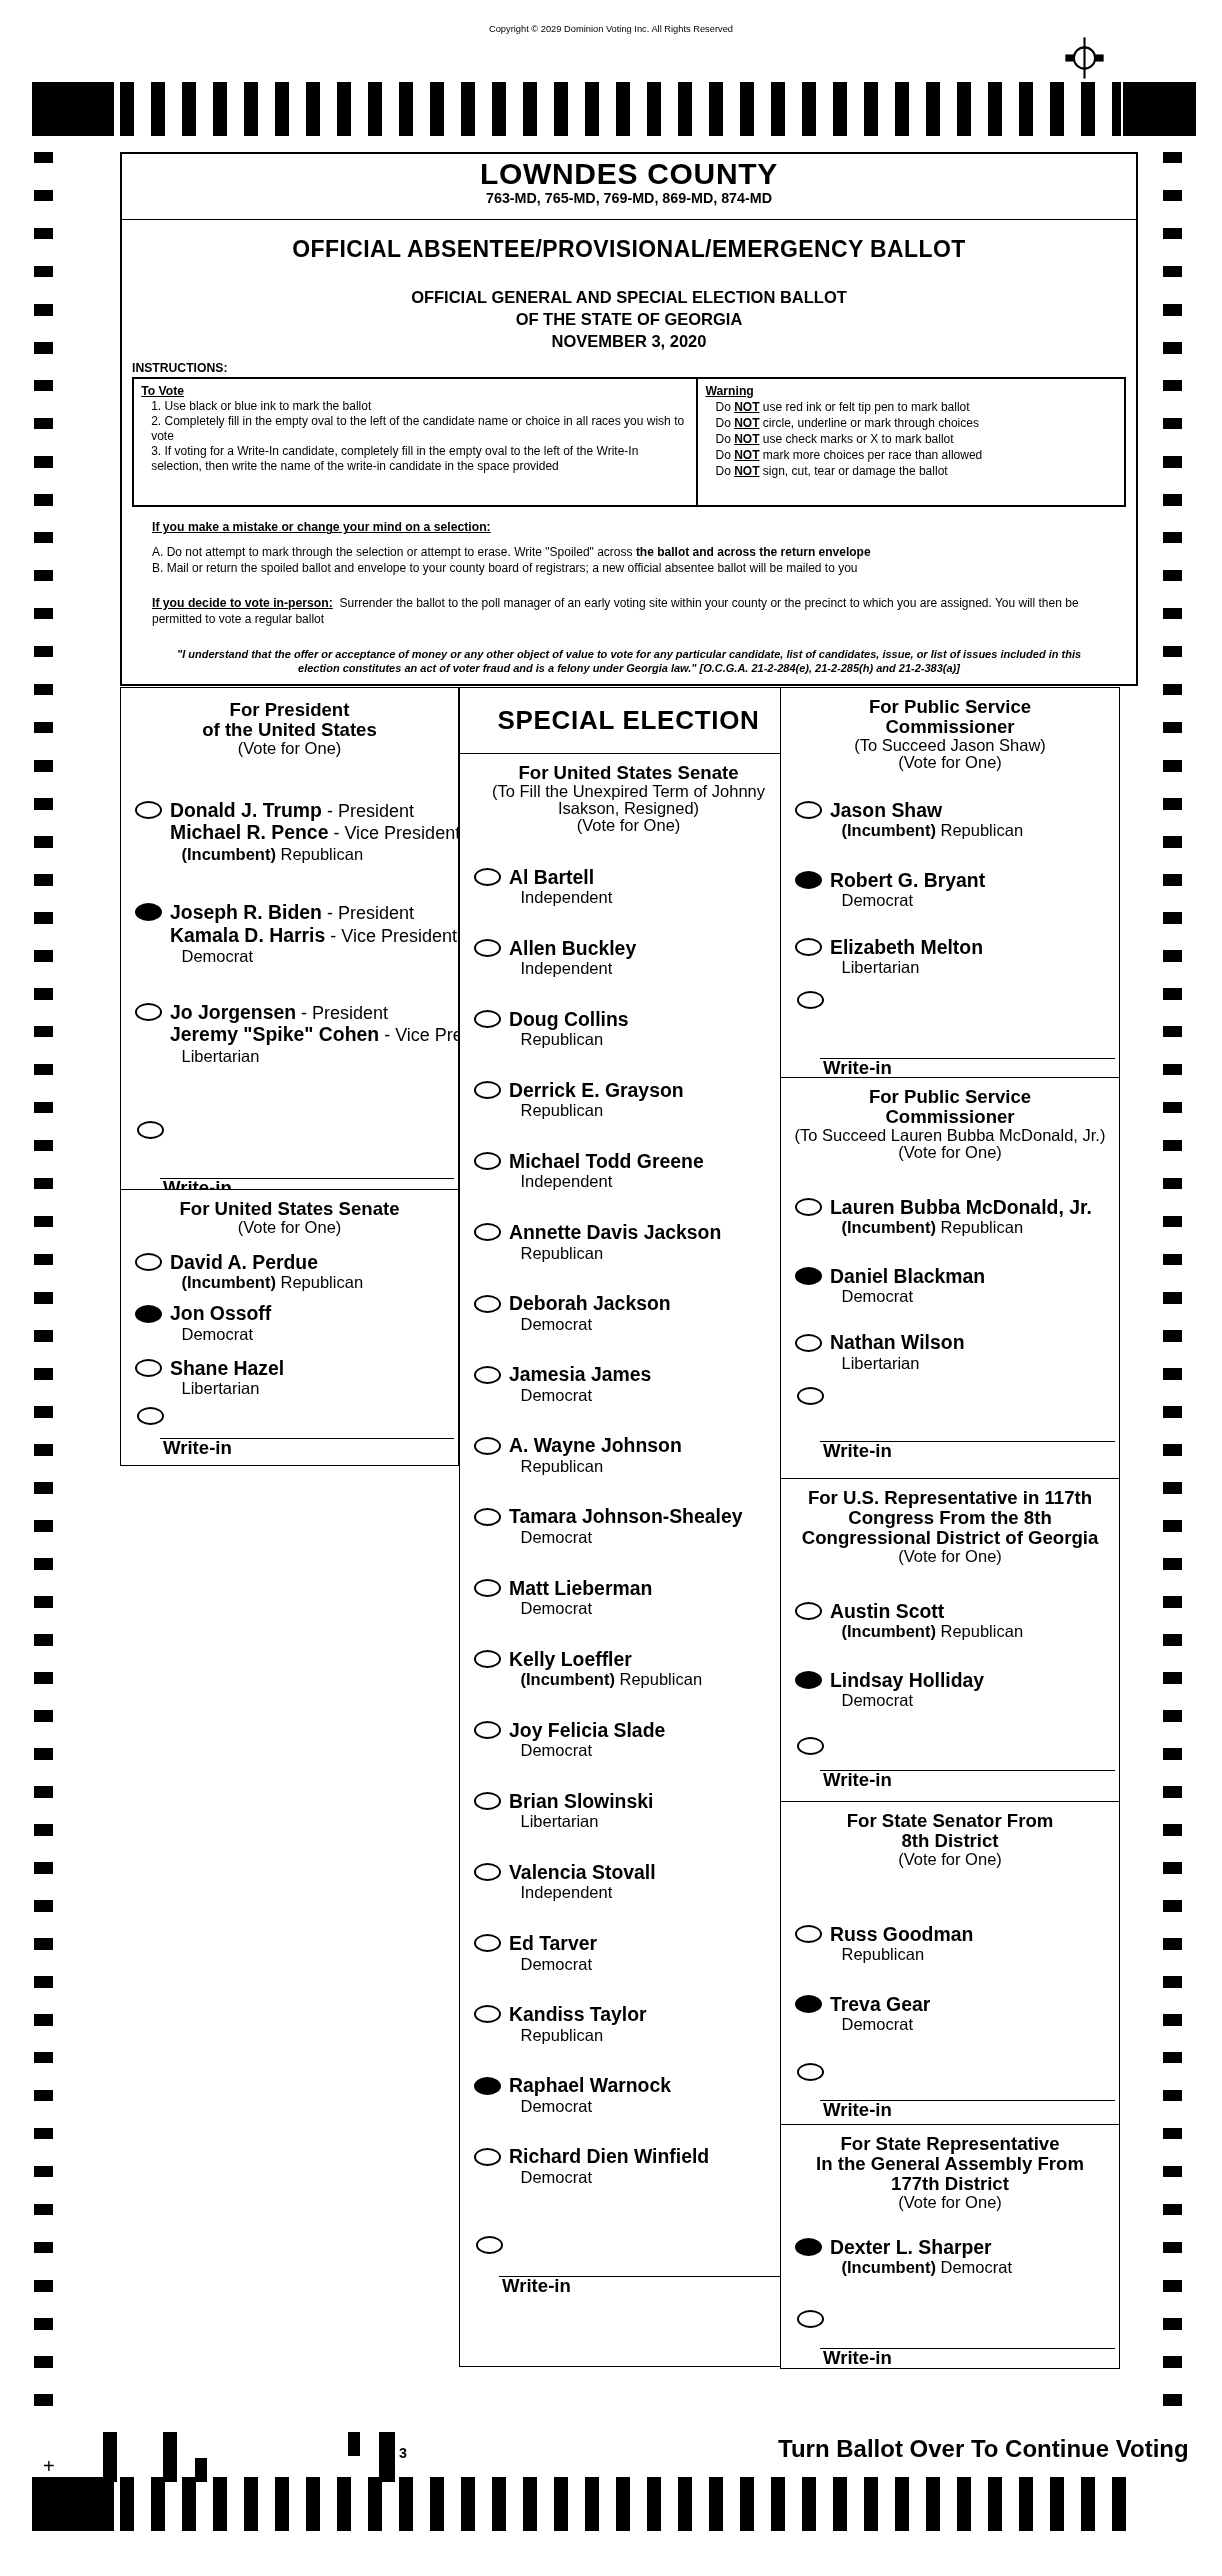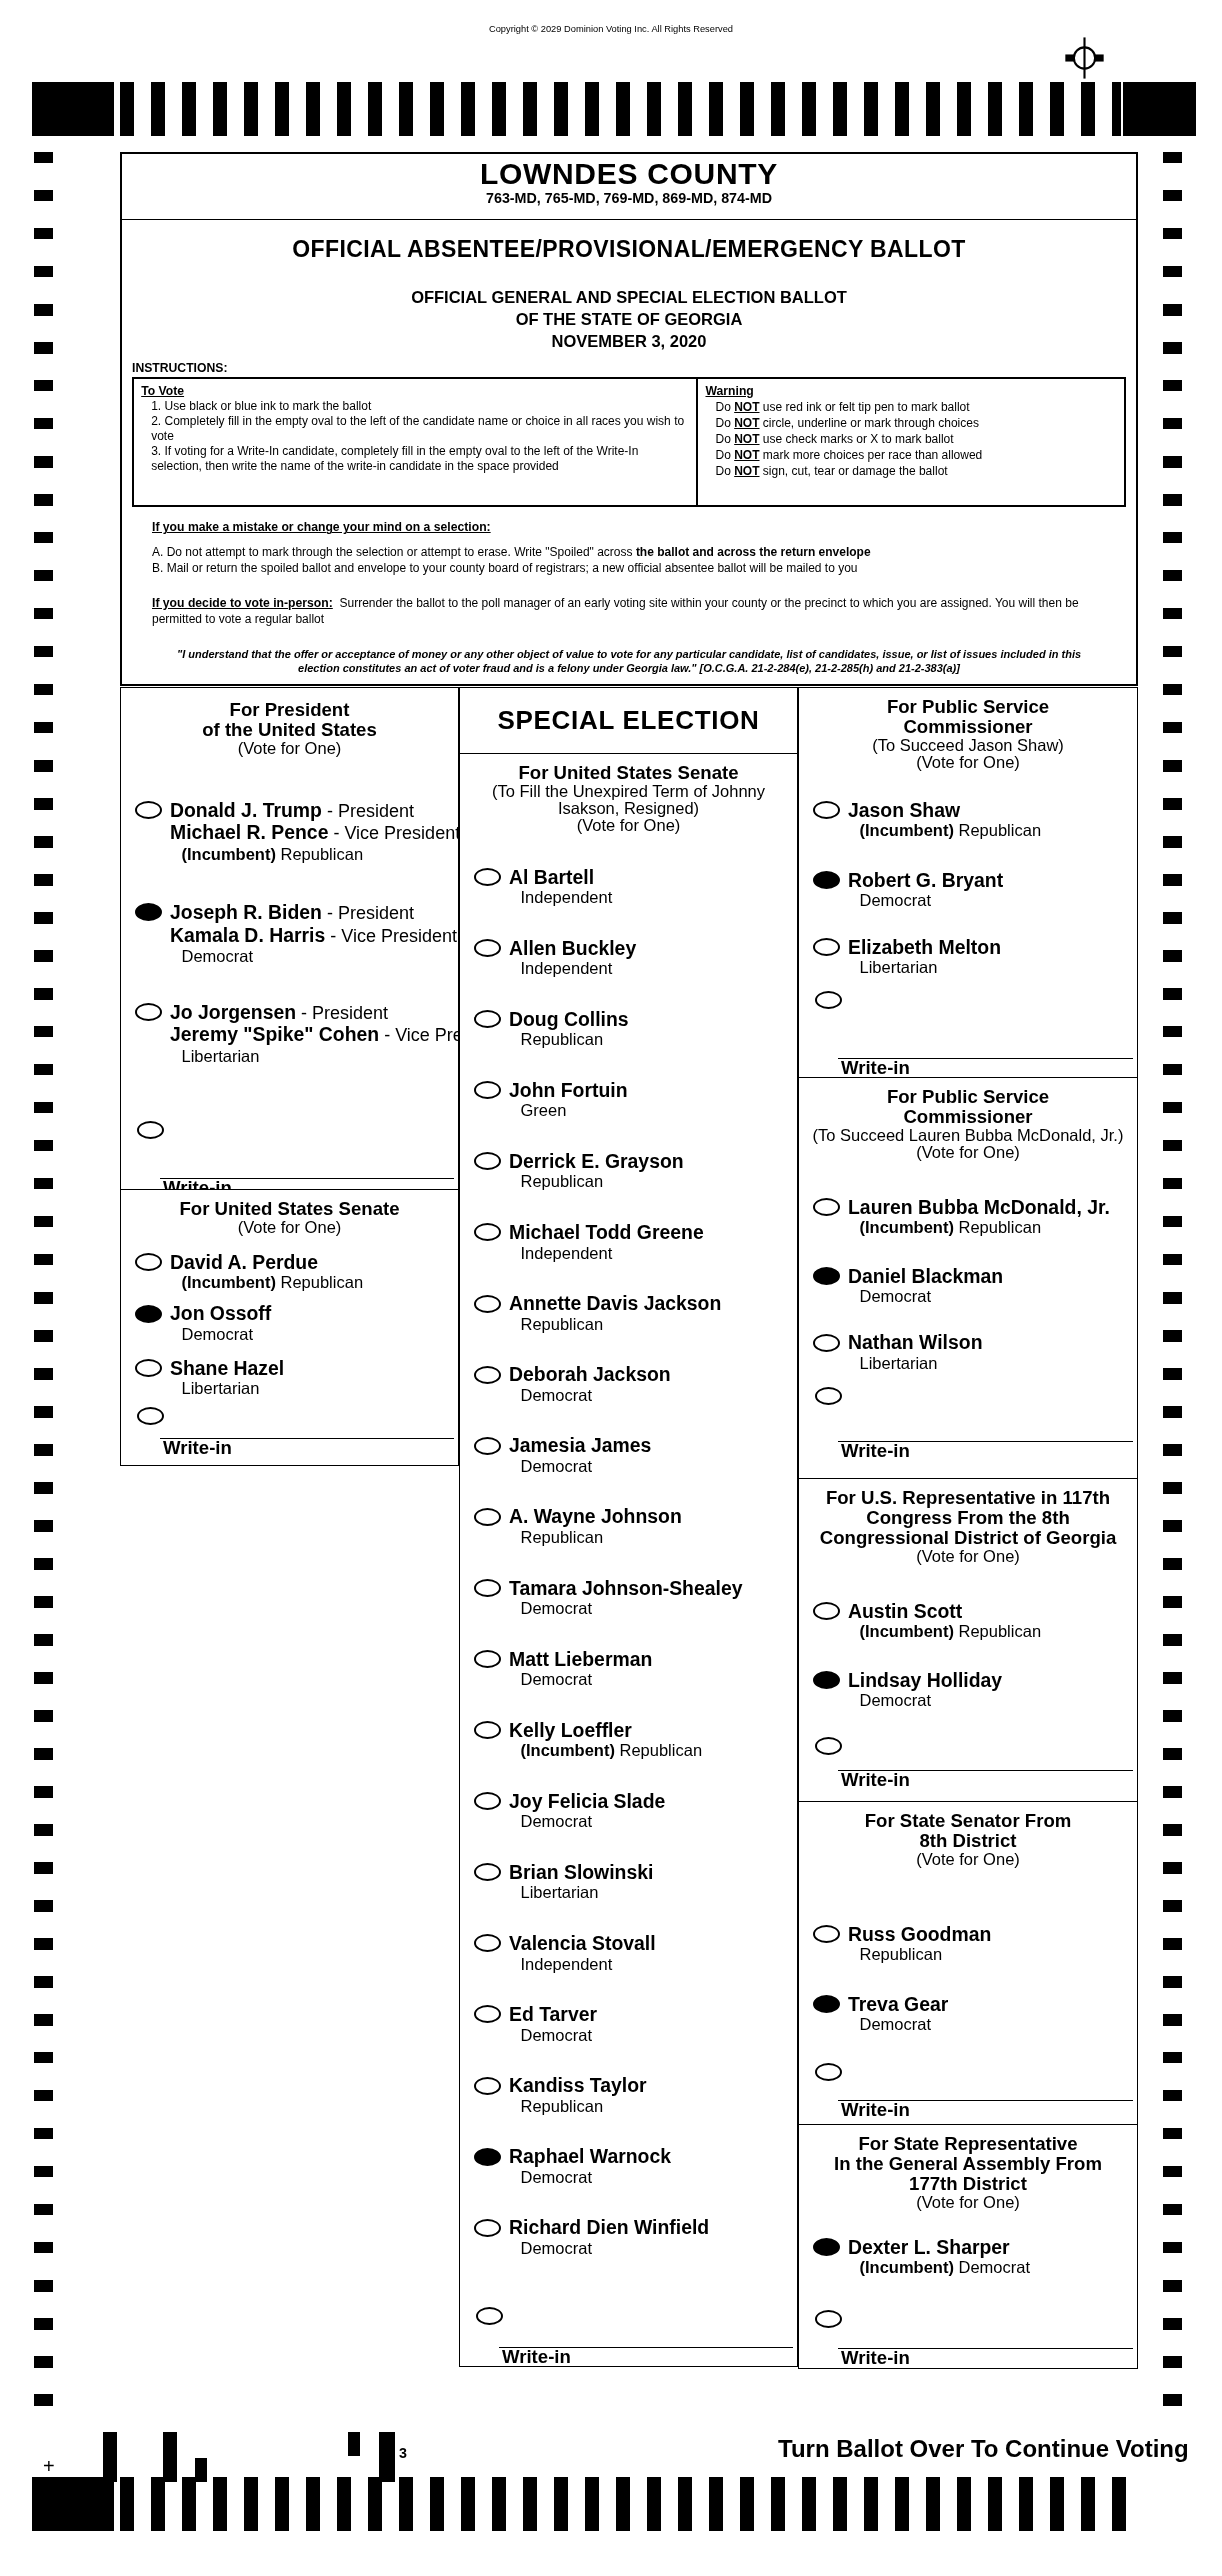--- a/index.html
+++ b/index.html
@@ -34,21 +34,21 @@
   .mrow{font-size:12px;line-height:16px;}
   #mheading{margin-top:13px;}
   #mA{margin-top:10px;}
   .mb{font-weight:bold;}
   #inperson{margin-top:18.6px;font-size:12px;line-height:16px;}
   #felony{margin-top:20px;text-align:center;font-style:italic;font-weight:bold;font-size:11px;line-height:14.3px;padding:0 18.6px;}
   
   .col{position:absolute;top:687px;}
   #col1{left:120px;width:339px;}
   #col2{left:459px;width:339px;}
-  #col3{left:798px;width:340px;}
+  #col3{left:780px;width:340px;}
   .race{position:relative;border:1.4px solid #000;box-sizing:border-box;overflow:hidden;background:#fff;}
   .cont{border-top:none;}
   #banner{height:67px;display:flex;align-items:center;justify-content:center;}
   #banner-text{font-size:26px;font-weight:bold;letter-spacing:0.7px;}
   .race-title{font-size:18.6px;font-weight:bold;text-align:center;line-height:20px;}
   .race-sub{font-size:16.5px;text-align:center;line-height:17px;}
   .cand{position:relative;padding-left:49px;}
   .oval{display:inline-block;width:27px;height:18px;border:2.2px solid #000;border-radius:50%;box-sizing:border-box;background:#fff;}
   .oval[data-filled="true"]{background:#000;}
   .cand .oval{position:absolute;left:14.3px;top:1.4px;}
@@ -201,25 +201,20 @@
         <div class="nline">Allen Buckley</div>
         <div class="party"><span class="inc"></span><span>Independent</span></div>
       </div>
       <div class="cand" style="margin-top:31px;">
         <span class="oval" data-filled="false"></span>
         <div class="nline">Doug Collins</div>
         <div class="party"><span class="inc"></span><span>Republican</span></div>
       </div>
       <div class="cand" style="margin-top:31px;">
         <span class="oval" data-filled="false"></span>
-        <div class="nline">John Fortuin</div>
-        <div class="party"><span class="inc"></span><span>Green</span></div>
-      </div>
-      <div class="cand" style="margin-top:31px;">
-        <span class="oval" data-filled="false"></span>
         <div class="nline">Derrick E. Grayson</div>
         <div class="party"><span class="inc"></span><span>Republican</span></div>
       </div>
       <div class="cand" style="margin-top:31px;">
         <span class="oval" data-filled="false"></span>
         <div class="nline">Michael Todd Greene</div>
         <div class="party"><span class="inc"></span><span>Independent</span></div>
       </div>
       <div class="cand" style="margin-top:31px;">
         <span class="oval" data-filled="false"></span>

